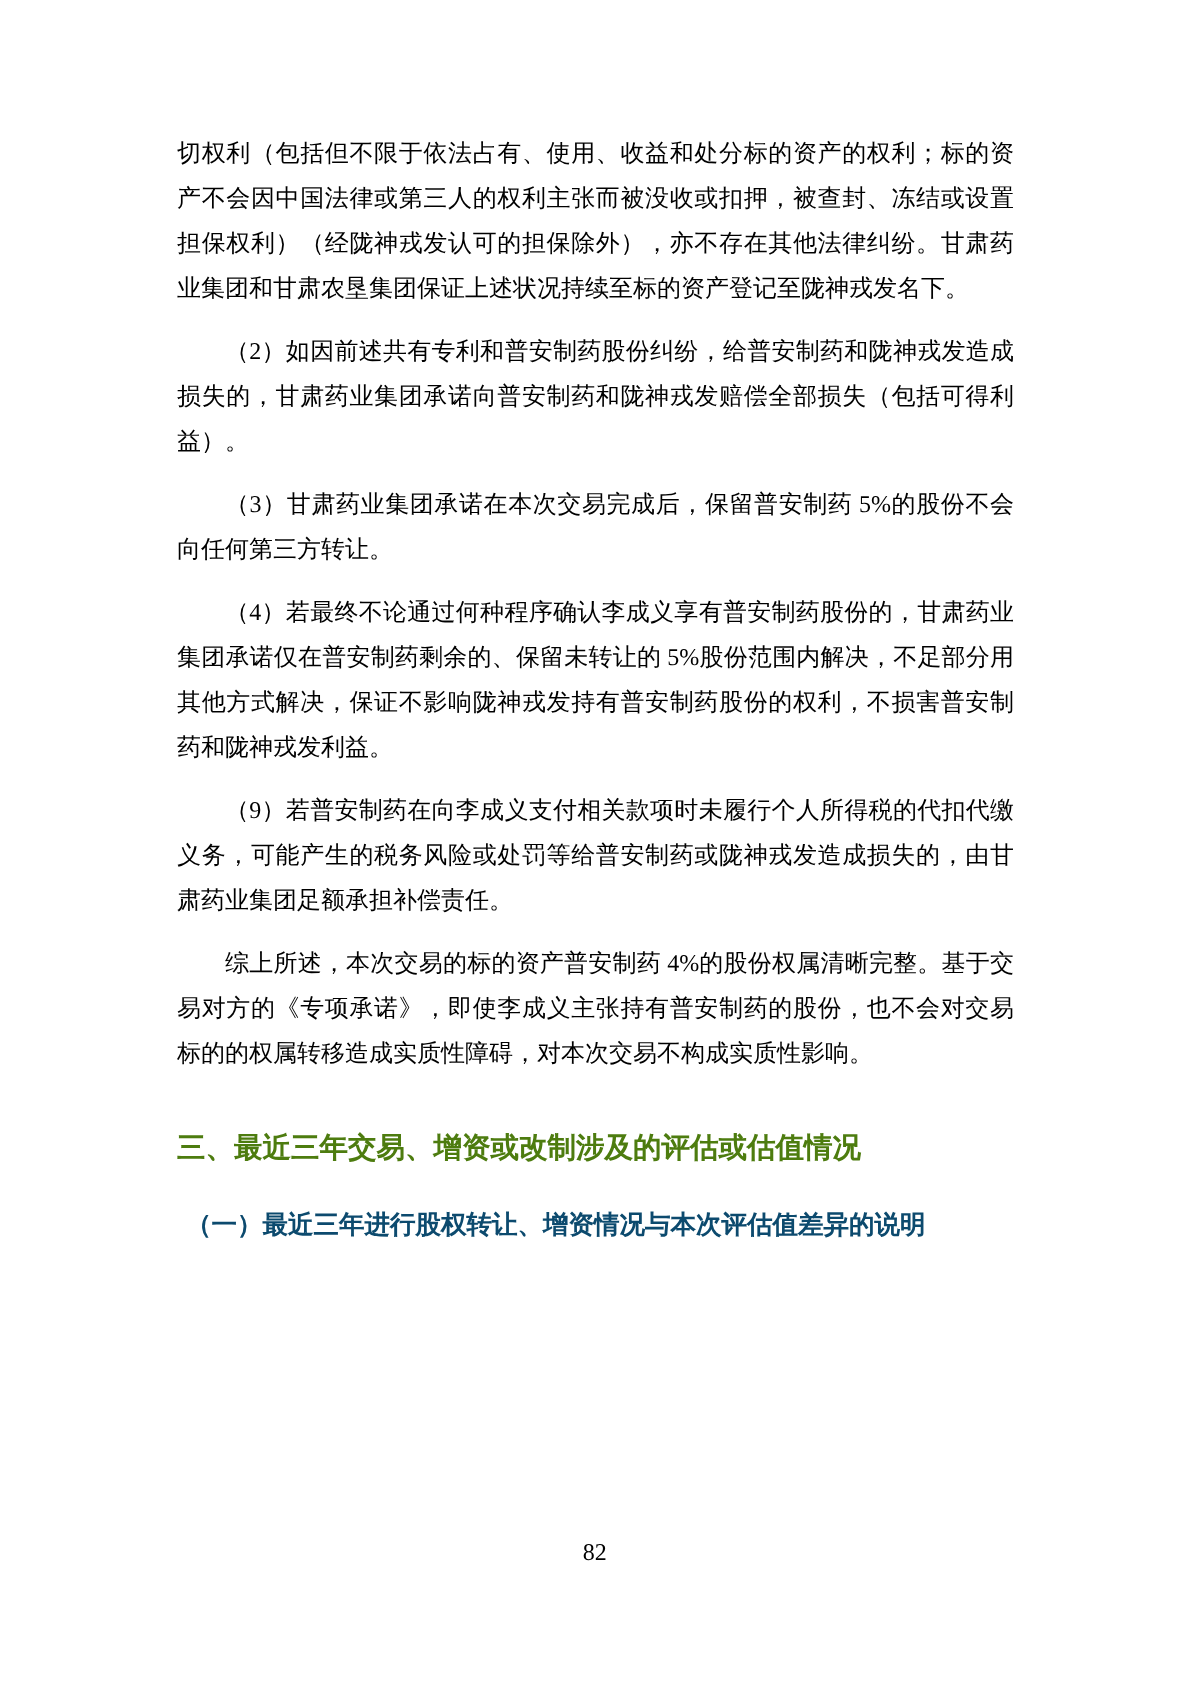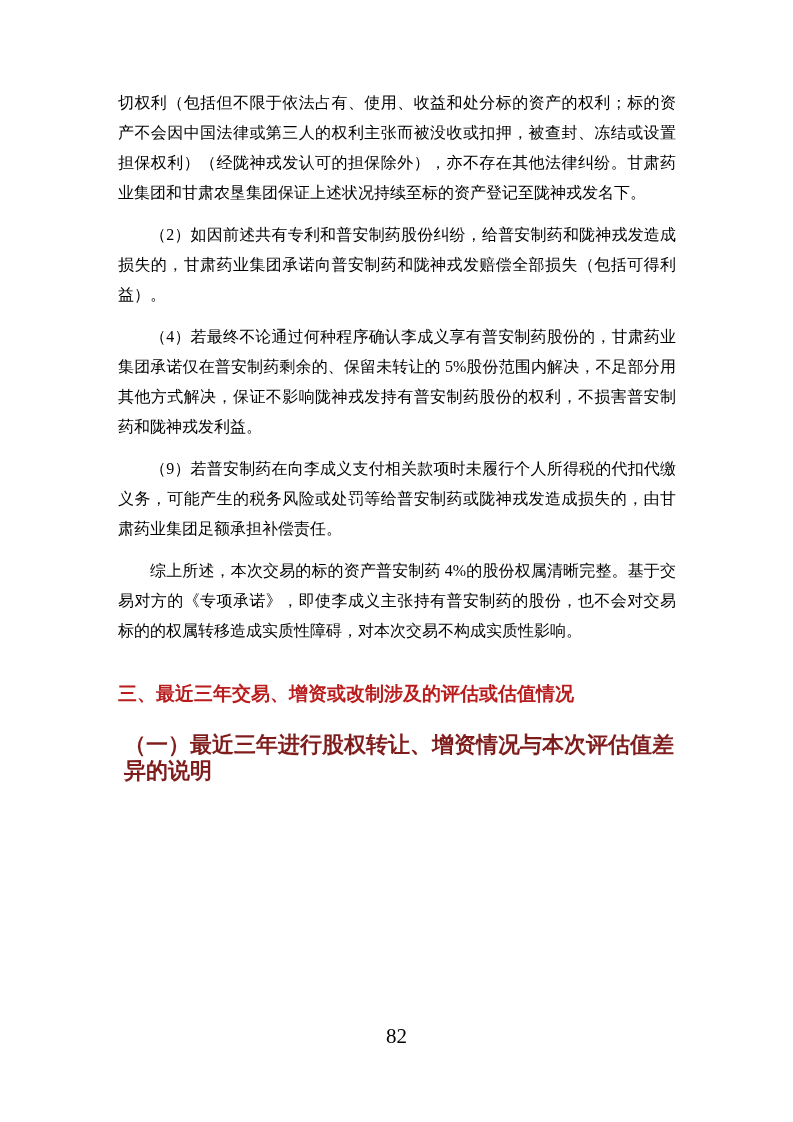--- a/index.html
+++ b/index.html
@@ -35,52 +35,53 @@
   }
   .content p.tail {
     margin-bottom: 10px;
   }
   .content h1 {
     margin: 34px 0 0 0;
     font-family: "Liberation Sans", "DejaVu Sans", sans-serif;
     font-weight: bold;
     font-size: 19px;
     line-height: 28px;
-    color: #b91c1c;
+    color: #4d7c0f;
   }
   .content h2 {
     margin: 24px 0 20px 6px;
     font-family: "Liberation Sans", "DejaVu Sans", sans-serif;
     font-weight: bold;
-    font-size: 22px;
+    font-size: 17px;
     line-height: 26px;
-    color: #7f1d1d;
+    color: #0c4a6e;
   }
   .page-number {
     position: absolute;
     top: 1026px;
     left: 0;
     width: 100%;
     text-align: center;
     font-family: "Liberation Serif", "DejaVu Serif", serif;
-    font-size: 21px;
+    font-size: 16px;
     line-height: 20px;
     color: #000000;
   }
 </style>
 </head>
 <body>
 
 <div class="page">
   <div class="content">
 
     <p class="continuation">切权利（包括但不限于依法占有、使用、收益和处分标的资产的权利；标的资产不会因中国法律或第三人的权利主张而被没收或扣押，被查封、冻结或设置担保权利）（经陇神戎发认可的担保除外），亦不存在其他法律纠纷。甘肃药业集团和甘肃农垦集团保证上述状况持续至标的资产登记至陇神戎发名下。</p>
 
     <p>（2）如因前述共有专利和普安制药股份纠纷，给普安制药和陇神戎发造成损失的，甘肃药业集团承诺向普安制药和陇神戎发赔偿全部损失（包括可得利益）。</p>
 
+    <p>（3）甘肃药业集团承诺在本次交易完成后，保留普安制药 5%的股份不会向任何第三方转让。</p>
 
     <p>（4）若最终不论通过何种程序确认李成义享有普安制药股份的，甘肃药业集团承诺仅在普安制药剩余的、保留未转让的 5%股份范围内解决，不足部分用其他方式解决，保证不影响陇神戎发持有普安制药股份的权利，不损害普安制药和陇神戎发利益。</p>
 
     <p>（9）若普安制药在向李成义支付相关款项时未履行个人所得税的代扣代缴义务，可能产生的税务风险或处罚等给普安制药或陇神戎发造成损失的，由甘肃药业集团足额承担补偿责任。</p>
 
 
     <p>综上所述，本次交易的标的资产普安制药 4%的股份权属清晰完整。基于交易对方的《专项承诺》，即使李成义主张持有普安制药的股份，也不会对交易标的的权属转移造成实质性障碍，对本次交易不构成实质性影响。</p>
 
     <h1>三、最近三年交易、增资或改制涉及的评估或估值情况</h1>
 

